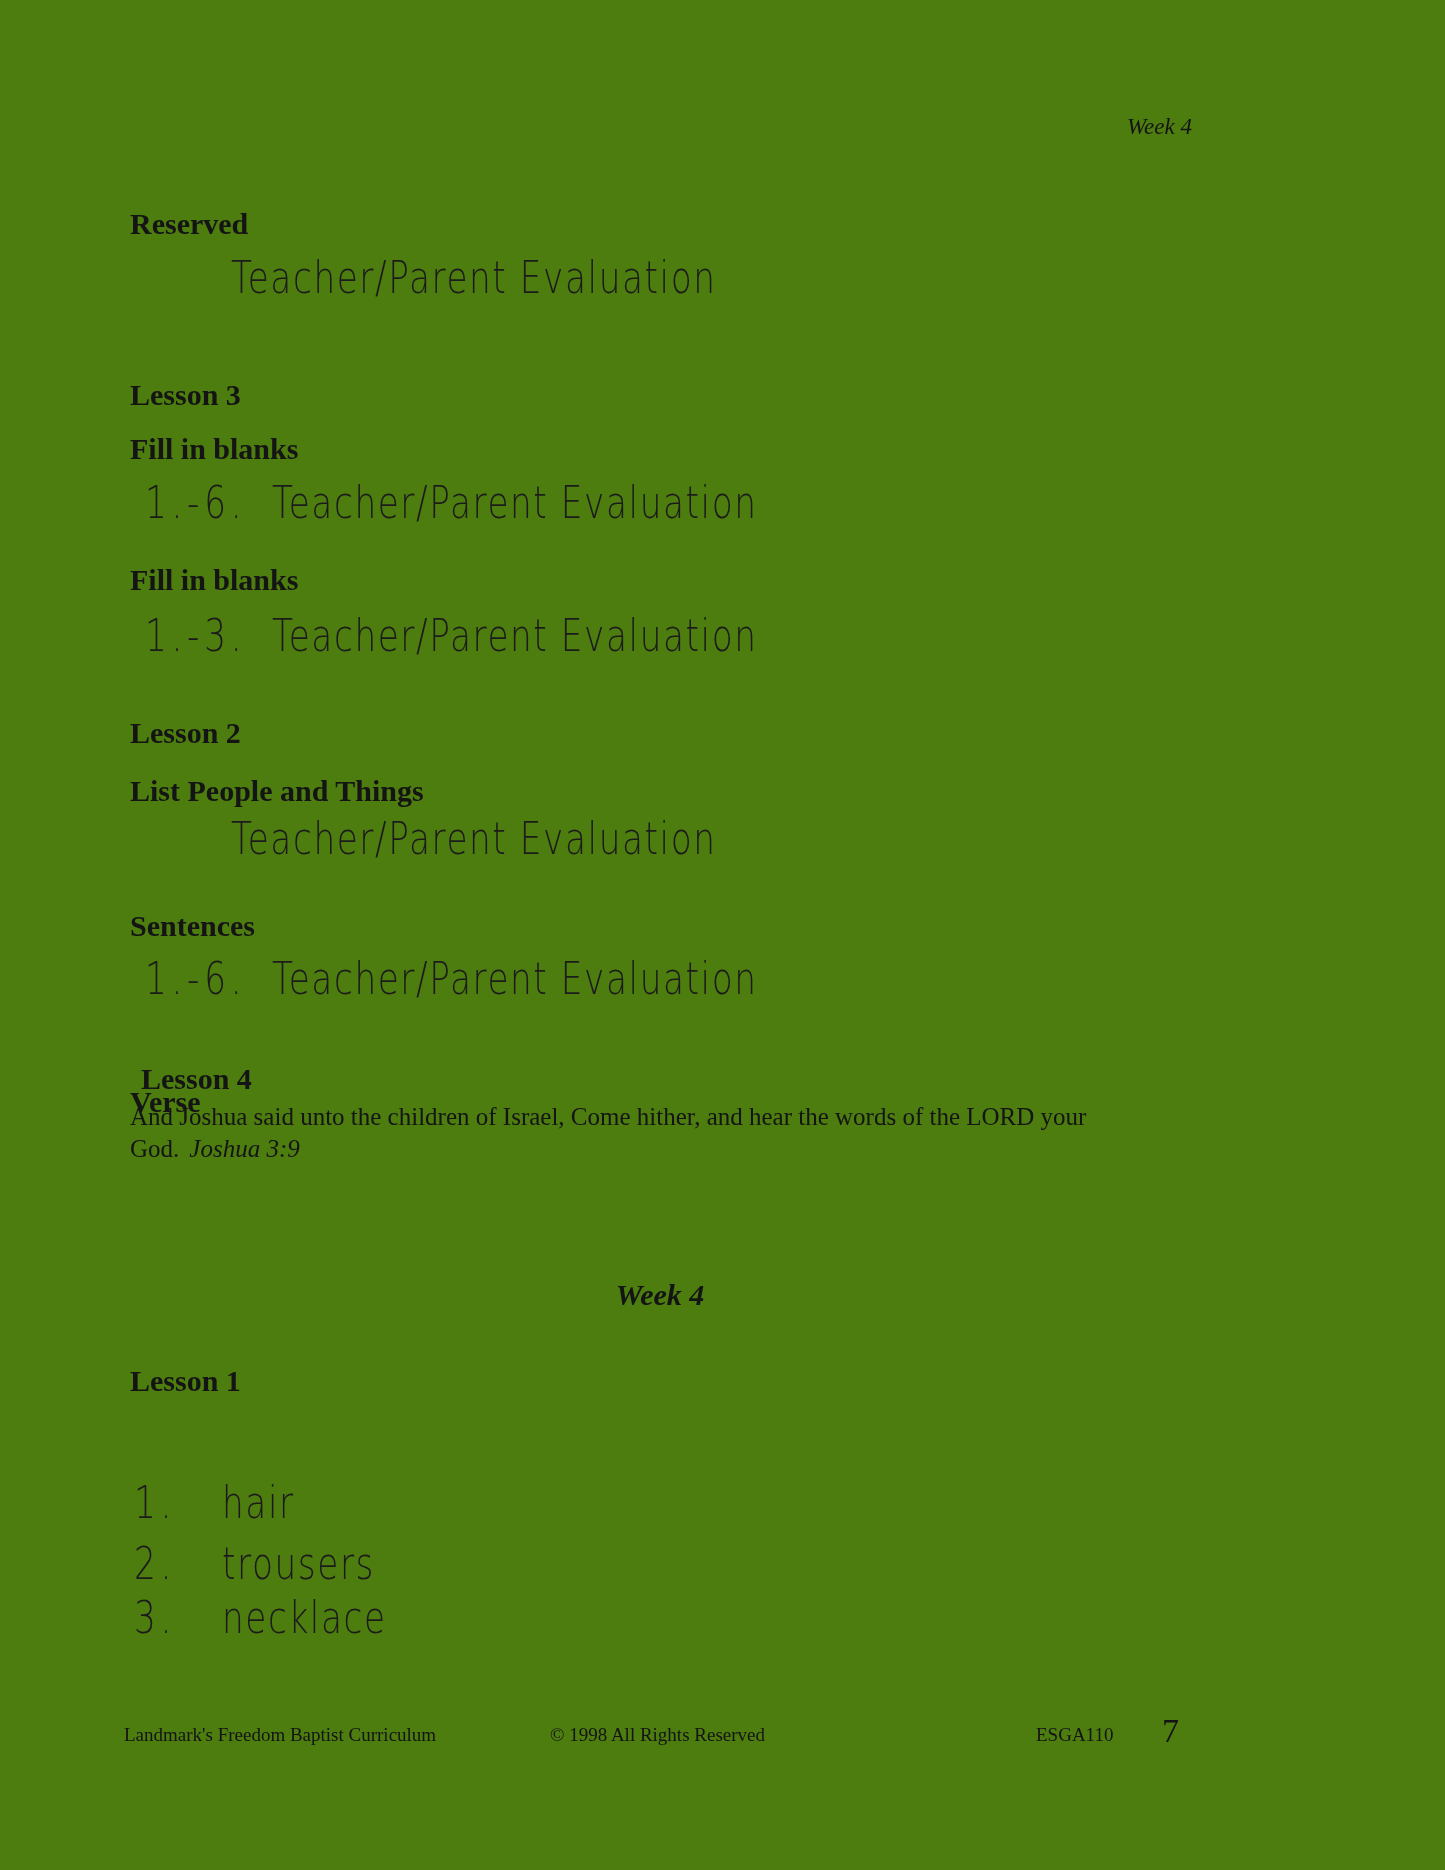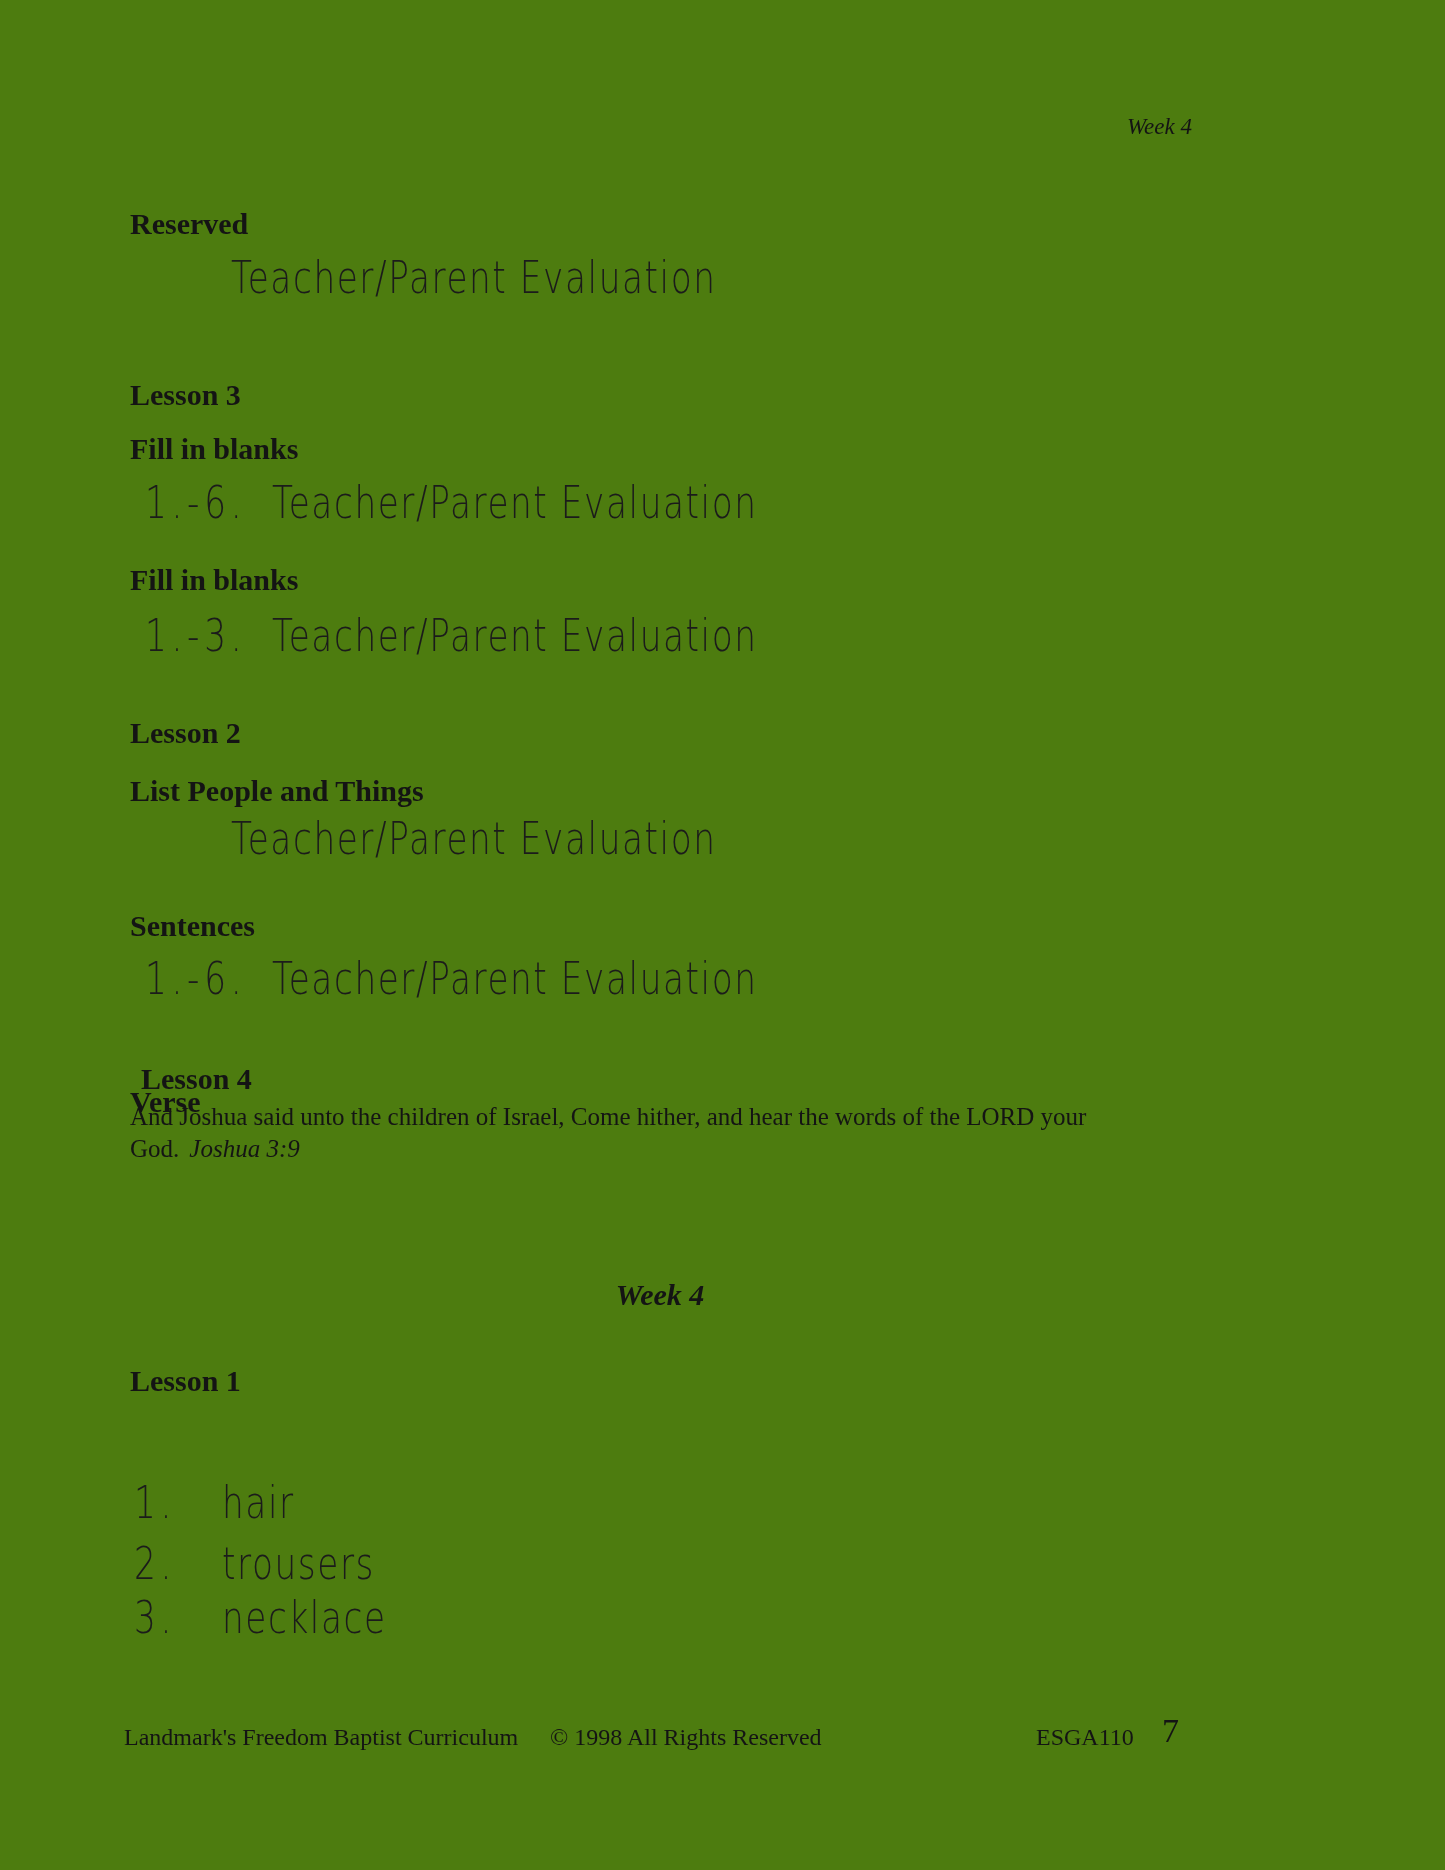--- a/index.html
+++ b/index.html
@@ -61,21 +61,21 @@
     font-family:"Liberation Serif", serif;
     font-size:25px;
     line-height:32px;
     width:1065px;
   }
   .verse .ref { font-style:italic; margin-left:10px; }
 
   
   .foot {
     font-family:"Liberation Serif", serif;
-    font-size:24px;
+    font-size:19px;
     white-space:nowrap;
   }
   .foot-page {
     font-family:"Liberation Serif", serif;
     font-size:34px;
     white-space:nowrap;
   }
 </style>
 </head>
 <body>

